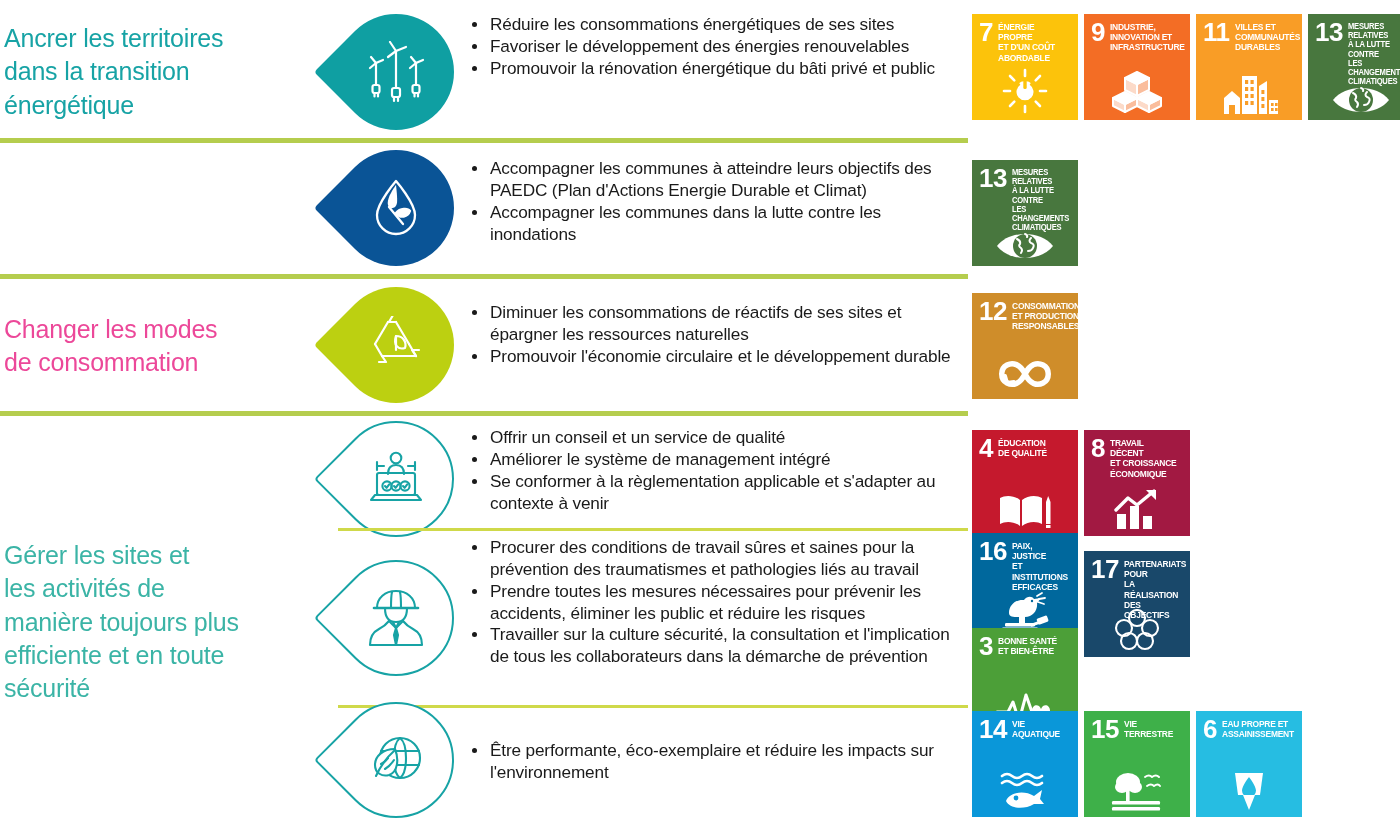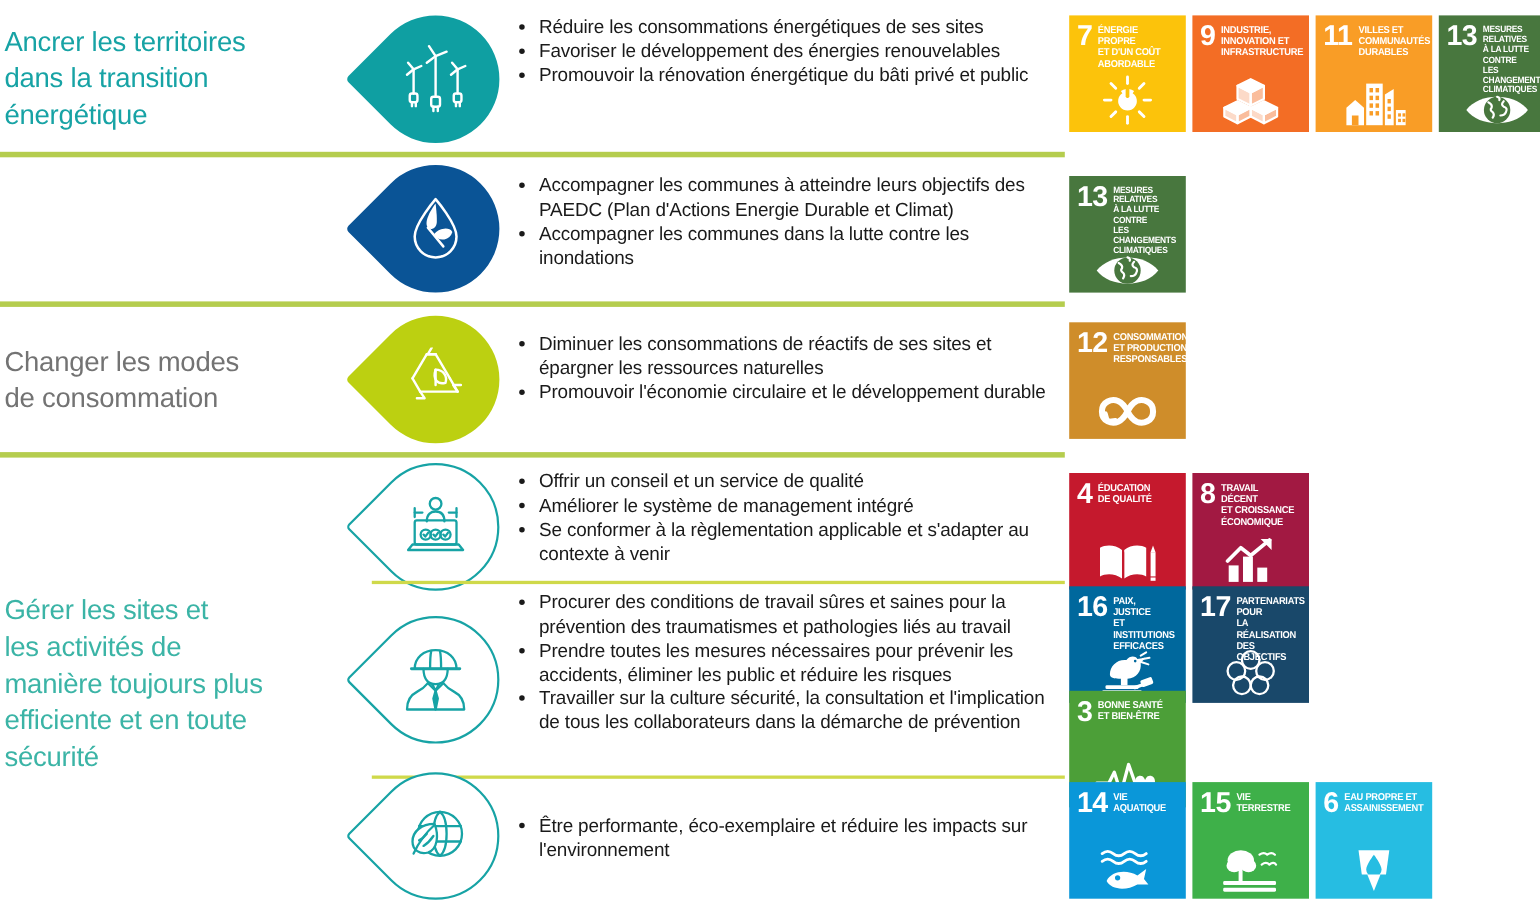--- a/index.html
+++ b/index.html
@@ -284,21 +284,21 @@
           <path d="M2 17 C14 1, 46 1, 58 17 C46 33, 14 33, 2 17 Z" fill="#ffffff"></path>
           <circle cx="30" cy="17" r="12" fill="#48773e"></circle>
           <path d="M22 10 q4 2 3 5 q-2 2 1 4 q2 2 0 5 M36 9 q-3 3 0 5 q4 1 2 5 q-1 3 -5 3 M30 5 q3 1 2 3" stroke="#ffffff" stroke-width="2" stroke-linecap="round" fill="none"></path>
         </svg>
       </div>
     </div>
   </div>
 
   <div class="divider" style="top:274px;"></div>
 
-  <div class="heading" style="top:313px; color:#737373; white-space:pre-line;">Changer les modes
+  <div class="heading" style="top:313px; color:#ec4899; white-space:pre-line;">Changer les modes
 de consommation</div>
 
   <div class="pin" style="left:338px; top:287px;">
     <div class="blob" style="background:#bcd011;"></div>
     <div class="glyph">
       <svg width="62" height="58" viewBox="0 0 62 58" fill="none" stroke="#ffffff" stroke-width="2.2" stroke-linecap="round" stroke-linejoin="round">
         <path d="M31 6 L44 28"></path>
         <path d="M44 28 L51 40"></path>
         <path d="M51 40 L17 40"></path>
         <path d="M17 40 L10 28"></path>
@@ -447,21 +447,21 @@
           <path d="M12 22 C12 14 19 8 27 9 C30 5 35 5 37 8 L44 7 L40 12 C41 19 36 26 28 26 L28 32 H22 L22 26 C17 26 12 26 12 22 Z"></path>
           <circle cx="35" cy="10" r="1.2" fill="#00689d"></circle>
           <path d="M40 5 l5 -3 M42 8 l6 -1 M41 11 l6 2" stroke="#ffffff" stroke-width="1.8" stroke-linecap="round"></path>
           <rect x="8" y="32" width="30" height="3.4" rx="1.2"></rect>
           <rect x="5" y="36.6" width="36" height="4" rx="1.2"></rect>
           <rect x="40" y="26" width="11" height="6.5" rx="1.5" transform="rotate(-20 45 29)"></rect>
           <rect x="33" y="31" width="12" height="3" rx="1.2" transform="rotate(-20 39 32)"></rect>
         </svg>
       </div>
     </div>
-    <div class="sdg" style="background:#19486a;">
+    <div class="sdg" style="background:#19486a;margin-top:18px;">
       <div class="head">
         <div class="num">17</div>
         <div class="ttl">PARTENARIATS POUR
 LA RÉALISATION
 DES OBJECTIFS</div>
       </div>
       <div class="art">
         <svg width="46" height="42" viewBox="0 0 46 42" fill="none" stroke="#ffffff" stroke-width="2.1">
           <circle cx="23" cy="9" r="8"></circle>
           <circle cx="10" cy="19" r="8"></circle>

